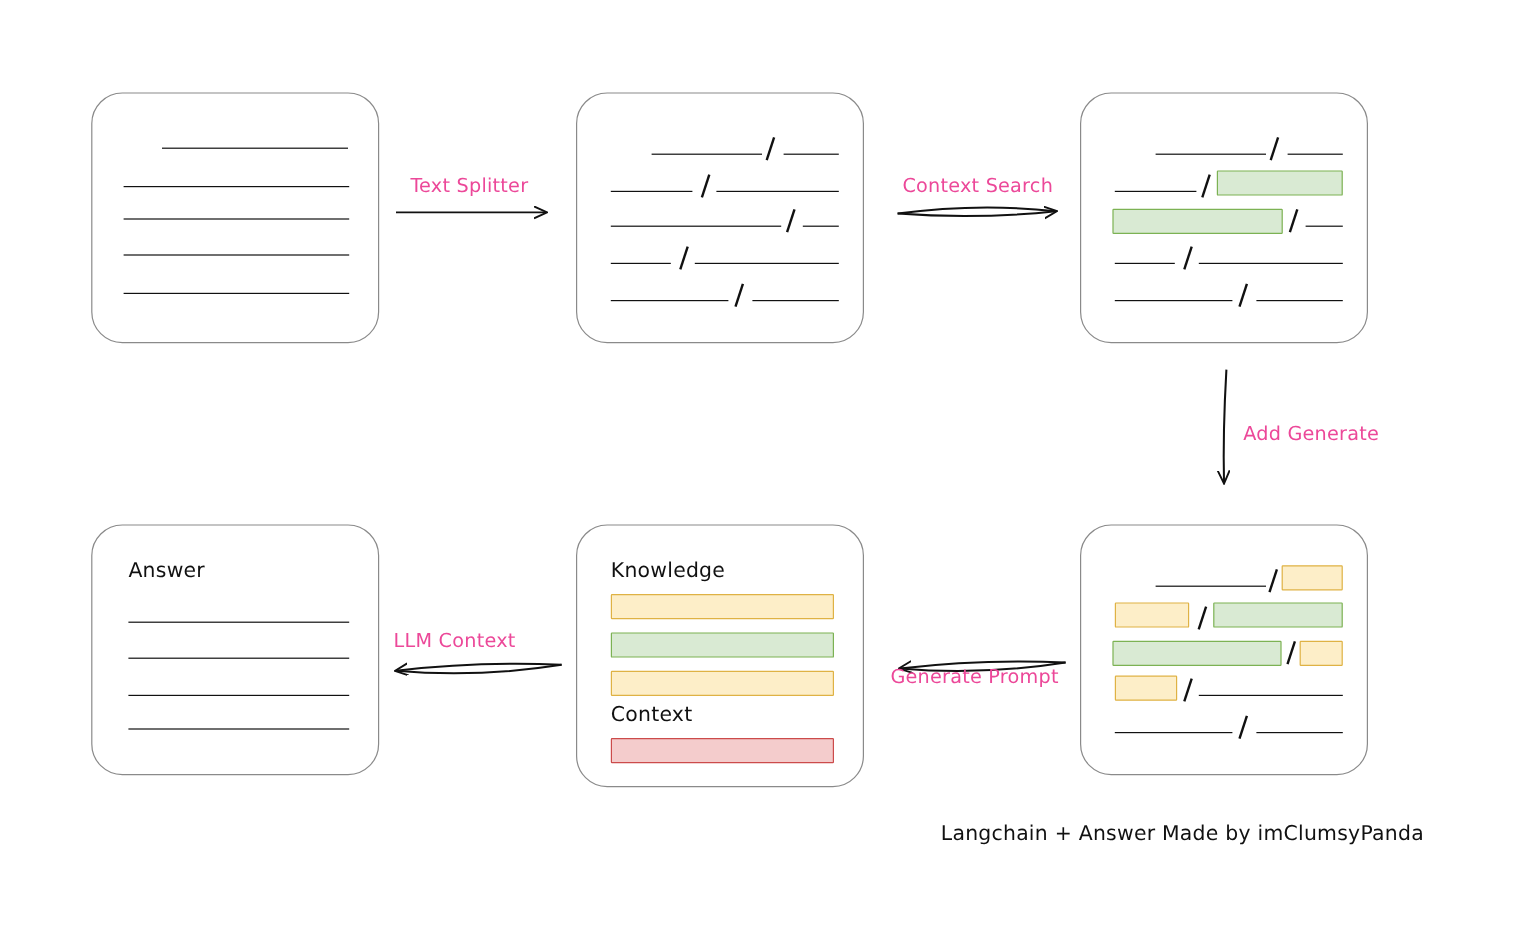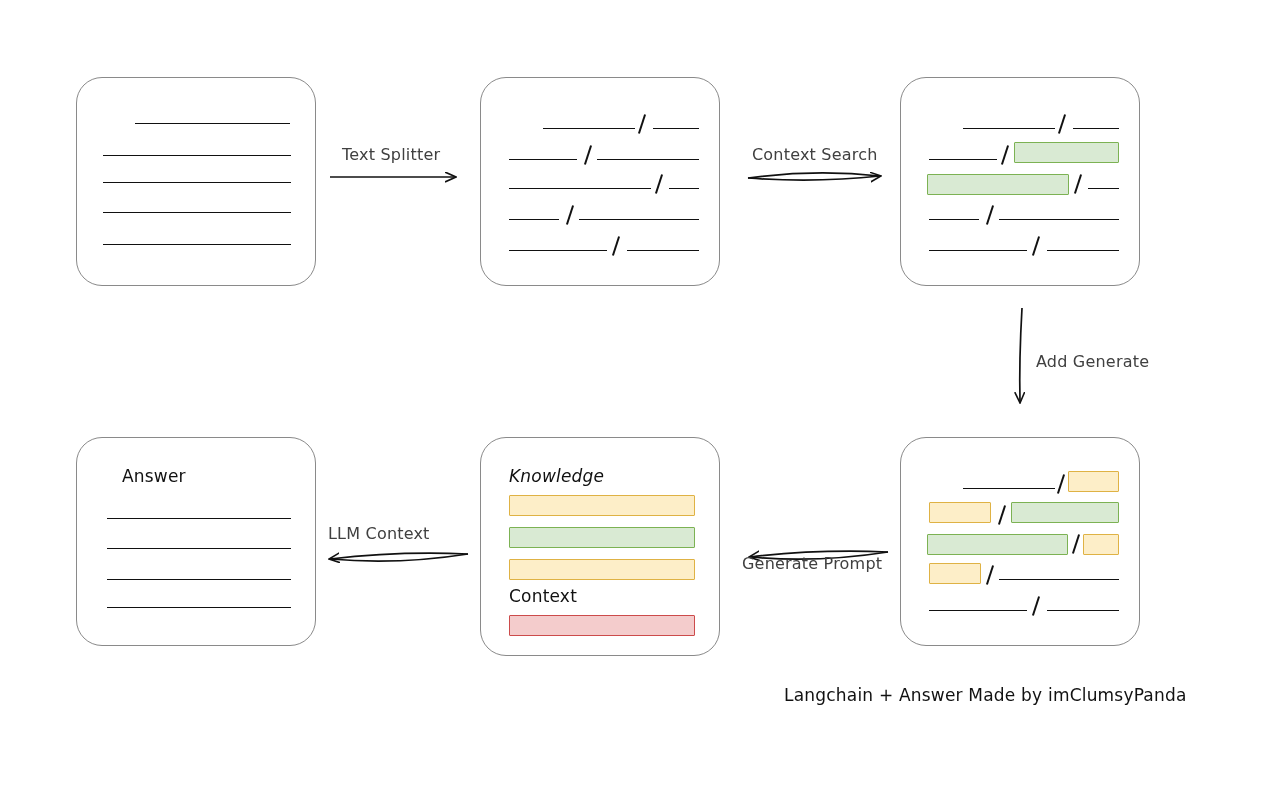--- a/index.html
+++ b/index.html
@@ -73,21 +73,21 @@
   .chip.yellow { background: #fdeec8; border: 1.4px solid #dfb244; }
   .chip.red    { background: #f4cccc; border: 1.4px solid #cc4b4b; }
 
   
   .arrow-label {
     position: absolute;
     font-family: "DejaVu Sans", sans-serif;
     font-size: 16px;
     font-weight: 500;
     letter-spacing: .2px;
-    color: #404040;
+    color: #ec4899;
     white-space: nowrap;
   }
 
   
   .footer-credit {
     position: absolute;
     font-family: "DejaVu Sans", sans-serif;
     font-size: 17px;
     font-weight: 500;
     letter-spacing: .2px;
@@ -232,32 +232,32 @@
       <div class="rule" style="left:98px;  top:141px; width:120px;"></div>
 
       <div class="rule" style="left:28px;  top:172px; width:98px;"></div>
       <div class="slash" style="left:134px; top:158px; height:20px;"></div>
       <div class="rule" style="left:146px; top:172px; width:72px;"></div>
     </div>
   </div>
 
   <div class="card" style="left:480px; top:437px; width:240px; height:219px;">
     <div class="card-inner">
-      <div class="card-heading" style="left:28px; top:28px;font-style:italic;">Knowledge</div>
+      <div class="card-heading" style="left:28px; top:28px;">Knowledge</div>
       <div class="chip yellow" style="left:28px; top:57px; width:186px; height:21px;"></div>
       <div class="chip green" style="left:28px; top:89px; width:186px; height:21px;"></div>
       <div class="chip yellow" style="left:28px; top:121px; width:186px; height:21px;"></div>
       <div class="card-heading" style="left:28px; top:148px;">Context</div>
       <div class="chip red" style="left:28px; top:177px; width:186px; height:21px;"></div>
     </div>
   </div>
 
   <div class="card" style="left:76px; top:437px; width:240px; height:209px;">
     <div class="card-inner">
-      <div class="card-heading" style="left:30px; top:28px;margin-left:15px;">Answer</div>
+      <div class="card-heading" style="left:30px; top:28px;">Answer</div>
       <div class="rule" style="left:30px; top:80px;  width:184px;"></div>
       <div class="rule" style="left:30px; top:110px; width:184px;"></div>
       <div class="rule" style="left:30px; top:141px; width:184px;"></div>
       <div class="rule" style="left:30px; top:169px; width:184px;"></div>
     </div>
   </div>
 
   <div class="footer-credit" style="left:784px; top:685px;">Langchain + Answer Made by imClumsyPanda</div>
 
 </div>

